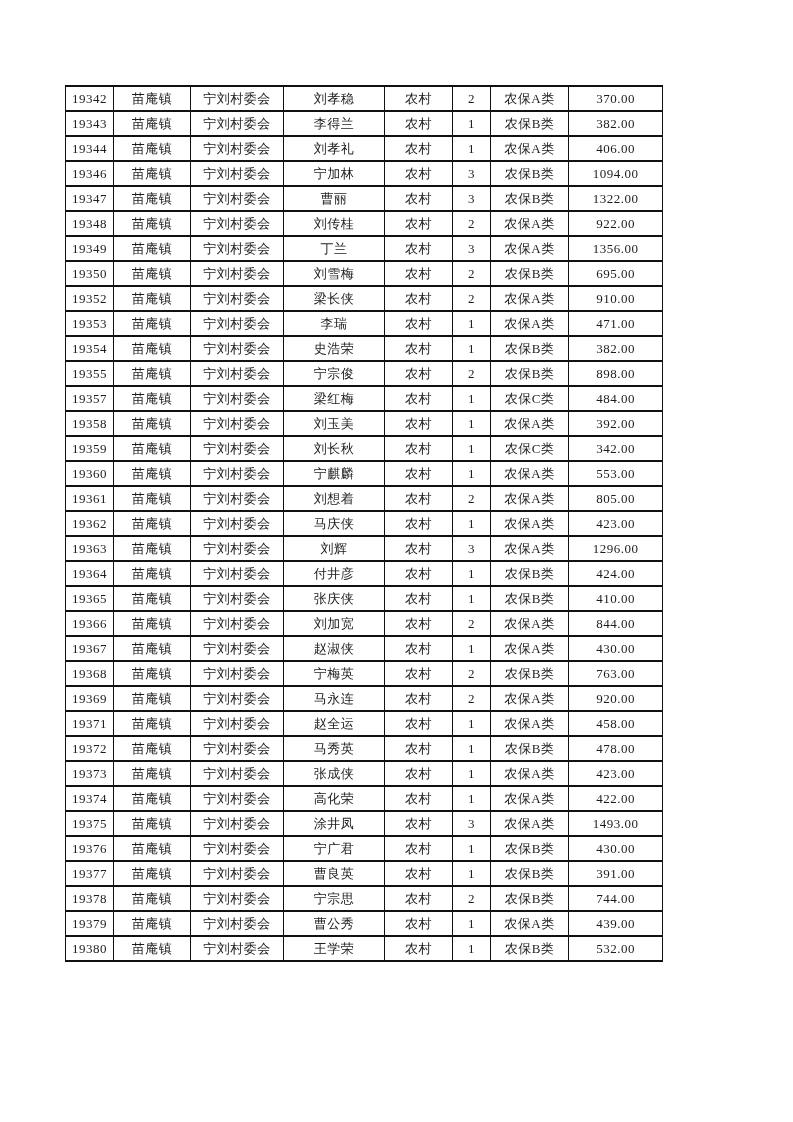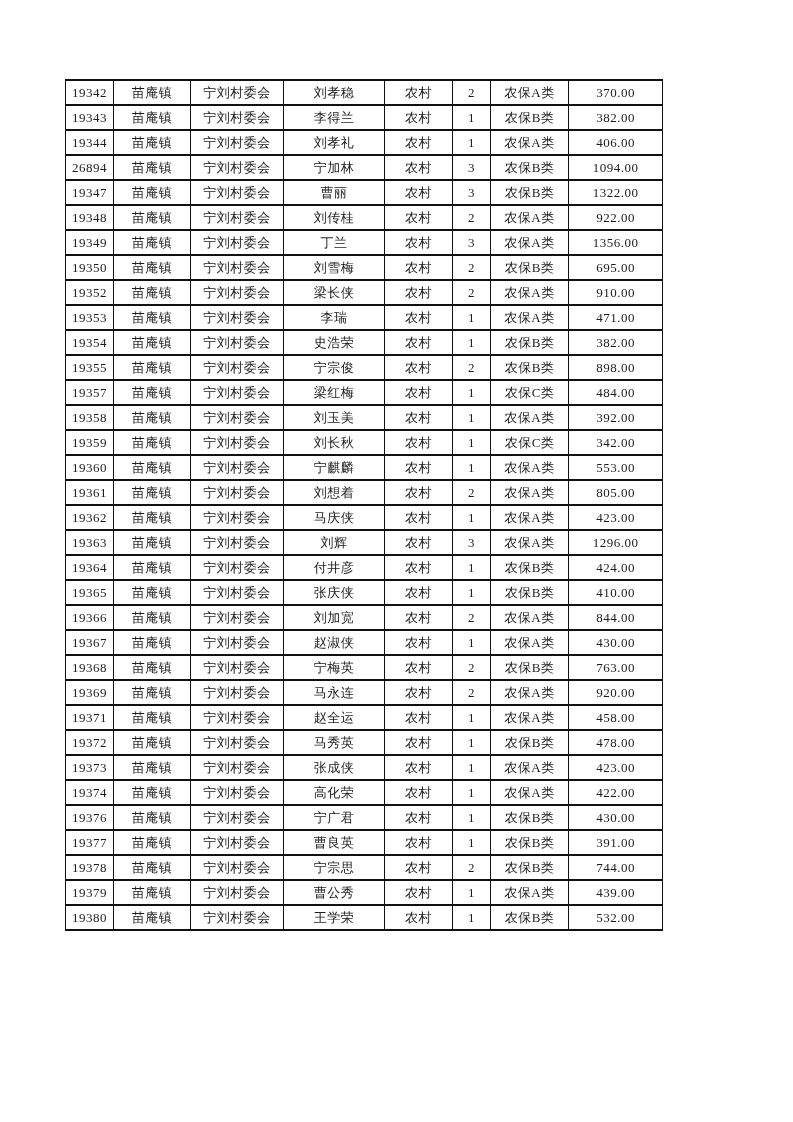--- a/index.html
+++ b/index.html
@@ -11,21 +11,21 @@
     position: relative;
     width: 793px;
     height: 1122px;
     background: #ffffff;
     overflow: hidden;
     font-family: "Liberation Serif", "DejaVu Serif", serif;
   }
   table.records {
     position: absolute;
     left: 65px;
-    top: 79px;
+    top: 85px;
     width: 597px;
     border-collapse: collapse;
     table-layout: fixed;
   }
   table.records td {
     border-left: 1px solid #111111;
     border-right: 1px solid #111111;
     border-top: 2px solid #111111;
     border-bottom: 2px solid #111111;
     height: 23px;
@@ -87,21 +87,21 @@
           <td>19344</td>
           <td>苗庵镇</td>
           <td>宁刘村委会</td>
           <td>刘孝礼</td>
           <td>农村</td>
           <td>1</td>
           <td>农保A类</td>
           <td>406.00</td>
         </tr>
         <tr>
-          <td>26894</td>
+          <td>19346</td>
           <td>苗庵镇</td>
           <td>宁刘村委会</td>
           <td>宁加林</td>
           <td>农村</td>
           <td>3</td>
           <td>农保B类</td>
           <td>1094.00</td>
         </tr>
         <tr>
           <td>19347</td>
@@ -345,20 +345,30 @@
         </tr>
         <tr>
           <td>19374</td>
           <td>苗庵镇</td>
           <td>宁刘村委会</td>
           <td>高化荣</td>
           <td>农村</td>
           <td>1</td>
           <td>农保A类</td>
           <td>422.00</td>
+        </tr>
+        <tr>
+          <td>19375</td>
+          <td>苗庵镇</td>
+          <td>宁刘村委会</td>
+          <td>涂井凤</td>
+          <td>农村</td>
+          <td>3</td>
+          <td>农保A类</td>
+          <td>1493.00</td>
         </tr>
         <tr>
           <td>19376</td>
           <td>苗庵镇</td>
           <td>宁刘村委会</td>
           <td>宁广君</td>
           <td>农村</td>
           <td>1</td>
           <td>农保B类</td>
           <td>430.00</td>

